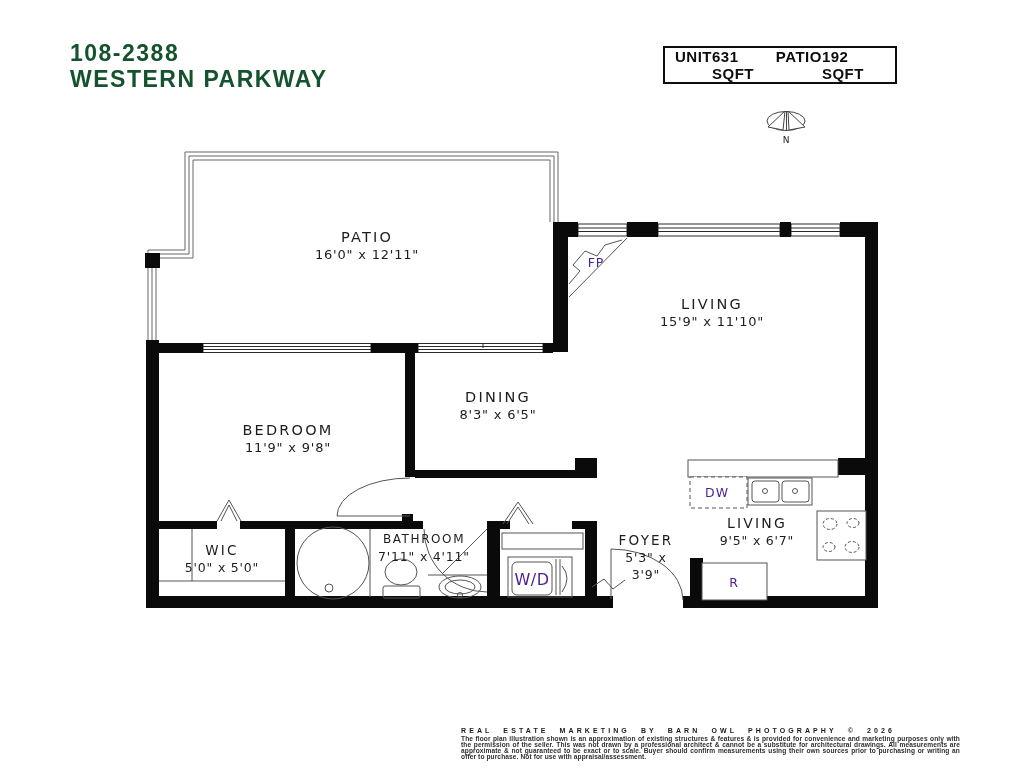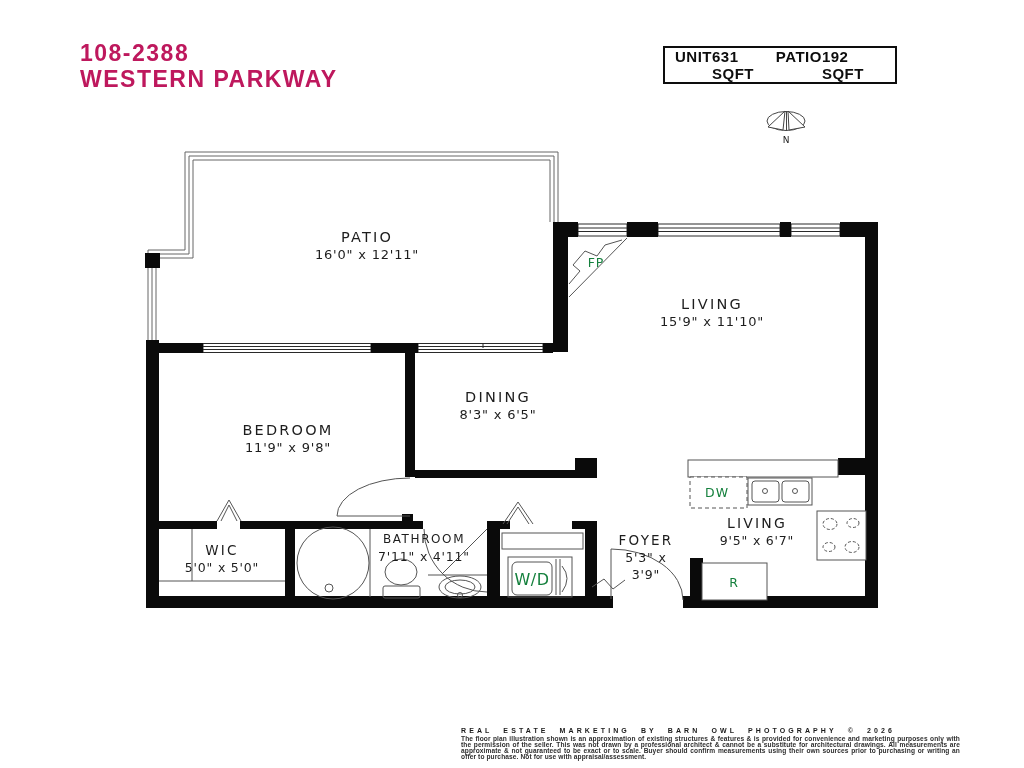--- a/index.html
+++ b/index.html
@@ -1,34 +1,34 @@
 <!DOCTYPE html>
 <html><head>
 <meta charset="utf-8">
 <style>
   html,body{margin:0;padding:0;background:#ffffff;}
   #stage{position:relative;width:1024px;height:768px;background:#ffffff;overflow:hidden;
          font-family:"DejaVu Sans",sans-serif;color:#111;}
   
-  .plan-title{position:absolute;left:80px;top:40px;font-family:"Liberation Sans",sans-serif;
-              font-weight:bold;font-size:23px;line-height:26px;letter-spacing:1.5px;color:#be185d;}
+  .plan-title{position:absolute;left:70px;top:40px;font-family:"Liberation Sans",sans-serif;
+              font-weight:bold;font-size:23px;line-height:26px;letter-spacing:1.5px;color:#14532d;}
   
   .info-box{position:absolute;left:663px;top:46px;width:234px;height:38px;border:2px solid #0d0d0d;
             box-sizing:border-box;display:flex;flex-direction:row;justify-content:center;
             padding:0 10px;font-family:"Liberation Sans",sans-serif;}
   .info-row{display:flex;justify-content:space-between;font-weight:bold;font-size:15px;
             line-height:17px;letter-spacing:0.5px;color:#0d0d0d;}
   
   #plan-svg{position:absolute;left:0;top:0;}
   
   .room-label{position:absolute;transform:translateX(-50%);text-align:center;color:#1d1d1d;white-space:nowrap;}
   .room-name{font-size:14.5px;letter-spacing:2.2px;line-height:17px;}
   .room-dims{font-size:13px;letter-spacing:0.8px;line-height:16px;margin-top:1px;}
   .fixture-label{position:absolute;transform:translate(-50%,-50%);font-size:12.5px;
-                 letter-spacing:1px;color:#15803d;white-space:nowrap;}
+                 letter-spacing:1px;color:#4c1d95;white-space:nowrap;}
   .wd-label{font-size:16px;letter-spacing:0.5px;}
   .n-label{font-size:9px;letter-spacing:0;color:#222;}
   
   .footer{position:absolute;left:461px;top:727px;width:499px;color:#222;}
   .footer-heading{font-family:"Liberation Sans",sans-serif;font-weight:bold;font-size:7px;
                   letter-spacing:3.1px;word-spacing:6px;white-space:nowrap;color:#1a1a1a;}
   .footer-disclaimer{margin-top:2px;font-family:"Liberation Sans",sans-serif;font-weight:bold;
                      font-size:6.6px;line-height:6.1px;text-align:justify;letter-spacing:0.1px;color:#2e2e2e;}
 </style>
 </head>

